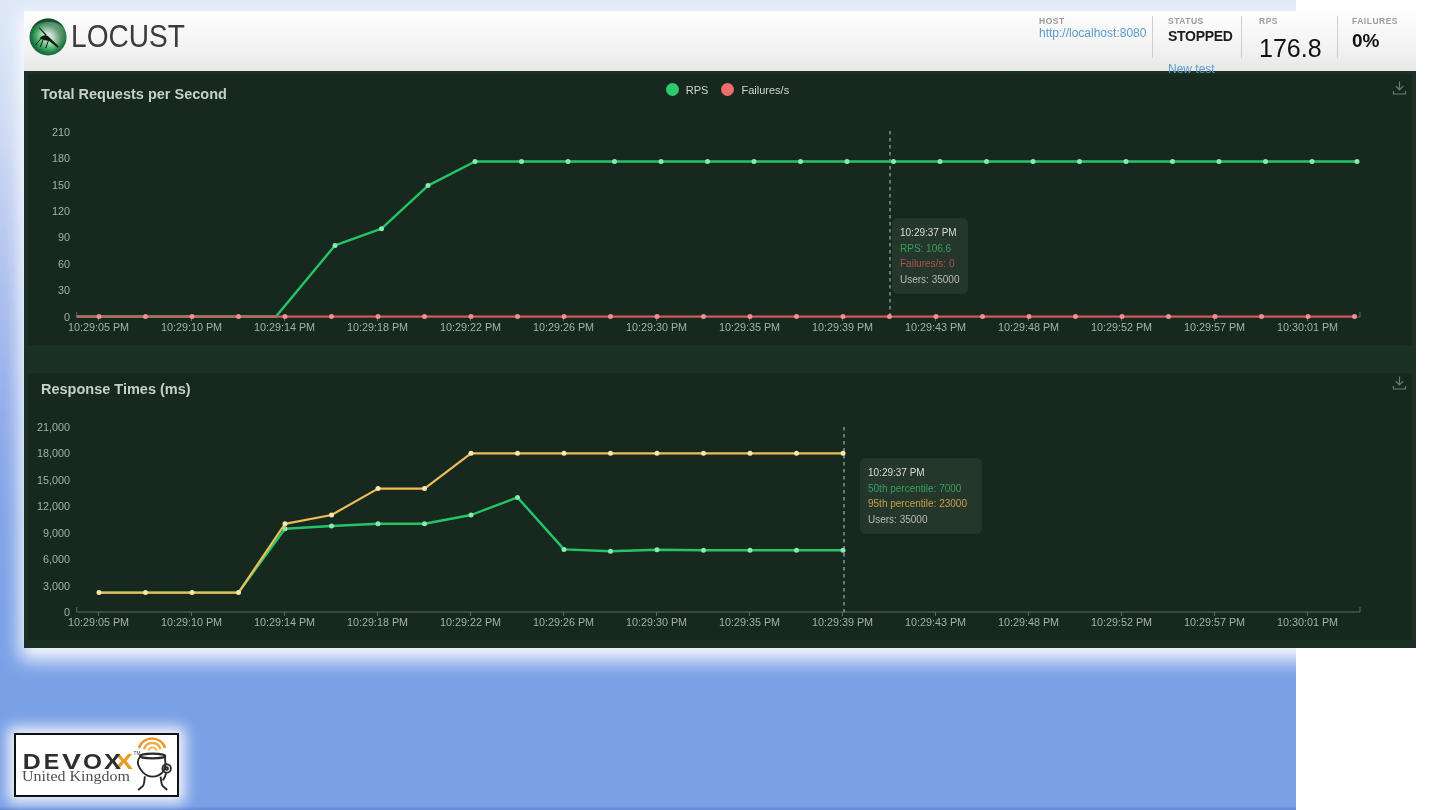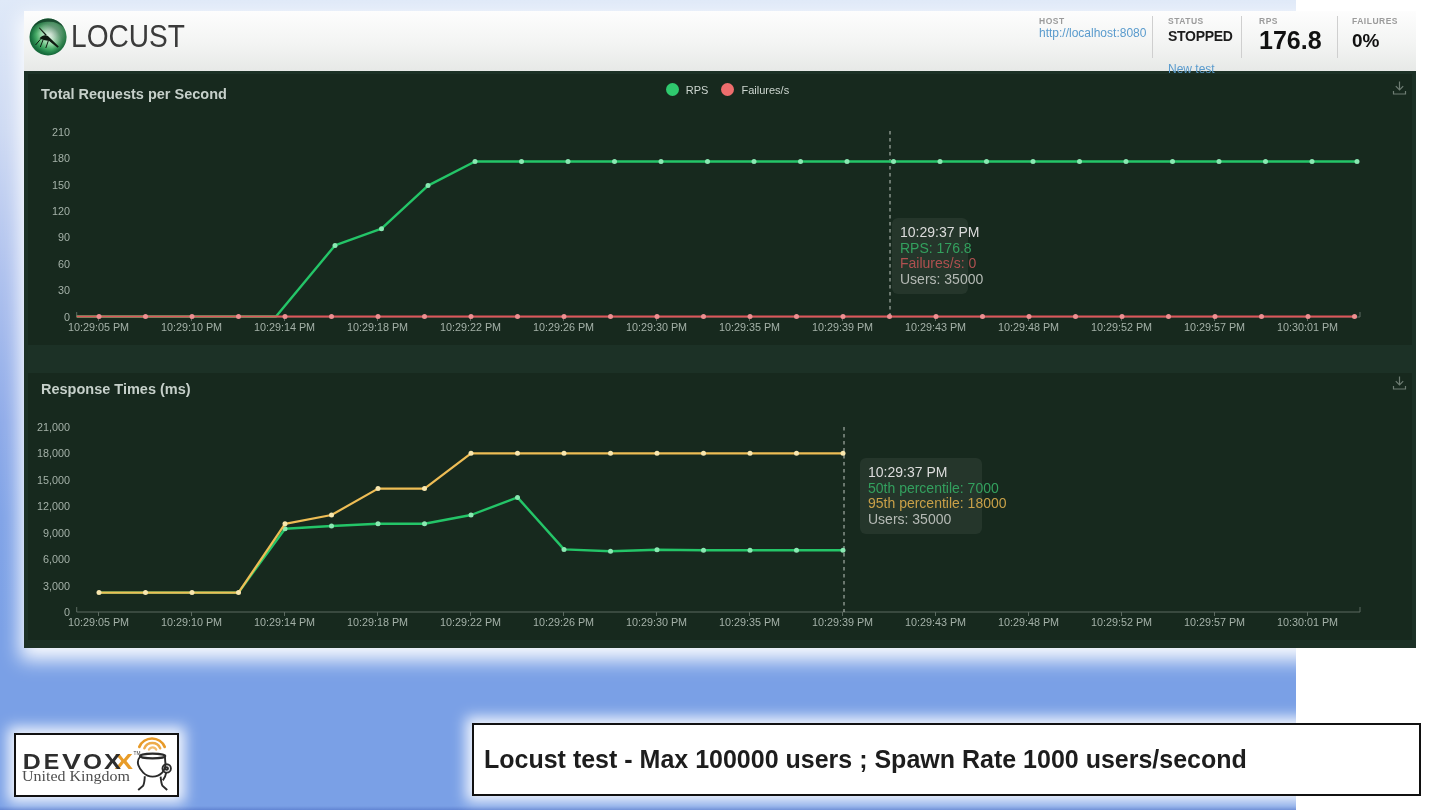--- a/index.html
+++ b/index.html
@@ -9,31 +9,31 @@
   box-shadow:0 8px 18px 4px rgba(255,255,255,0.95); background:#1c3126; }
 .hdr { position:absolute; left:0; top:0; width:100%; height:60px;
   background:linear-gradient(#fdfdfd 0%,#f3f4f3 55%,#e7e9e7 100%); }
 .logo { position:absolute; left:5px; top:7px; }
 .ltxt2 { position:absolute; left:47px; top:4px; }
 .hcol { position:absolute; top:5px; }
 .hlab { font-size:8.5px; font-weight:bold; letter-spacing:0.5px; color:#9b9b9b; }
 .hlink { font-size:12px; color:#5a9bcd; margin-top:0; }
 .hbig { font-size:14px; font-weight:bold; letter-spacing:-0.3px; color:#1c1c1c; margin-top:2px; }
 .sep { position:absolute; top:5px; height:42px; width:1px; background:#cfcfcf; }
-.rps { font-size:25px; font-weight:bold; color:#111; margin-top:0; }
+.rps { font-size:25px; font-weight:normal; color:#111; margin-top:8px; }
 .pct { font-size:19px; font-weight:bold; color:#111; margin-top:4px; }
 .chart { position:absolute; left:4px; width:1384px; background:#17291e; }
 .c1 { top:63px; height:271px; }
 .c2 { top:362px; height:267px; }
 .ctitle { position:absolute; left:13px; font-size:14.5px; font-weight:bold; color:#c6d0ca; }
 .legend { position:absolute; width:100%; display:flex; justify-content:center; gap:13px; font-size:11px; color:#ccd5cf; align-items:center; padding-left:15px; }
 .ldot { display:inline-block; width:13px; height:13px; border-radius:50%; margin-right:7px; vertical-align:-2.5px; }
 .cs { position:absolute; left:0; top:0; }
 .al { font-size:10.8px; fill:#a4b1a8; font-family:"Liberation Sans",sans-serif; }
-.tip { position:absolute; background:rgba(40,56,46,0.85); border-radius:6px; padding:7px 8px; font-size:14px; line-height:15.6px; color:#dcdcdc; white-space:nowrap; }
+.tip { position:absolute; background:rgba(40,56,46,0.85); border-radius:6px; padding:7px 8px; font-size:10px; line-height:15.6px; color:#dcdcdc; white-space:nowrap; }
 .tgrn { color:#33a05e; }
 .tred { color:#b05050; }
 .tyel { color:#c8a048; }
 .tgray { color:#b5bab5; }
 .dl { position:absolute; right:5px; }
 .dvx { position:absolute; left:14px; top:733px; width:165px; height:64px; background:#fff; border:2px solid #111;
   box-shadow:0 0 13px 6px rgba(255,255,255,0.9); }
 .cap { position:absolute; left:472px; top:723px; width:949px; height:73px; background:#fff; border:2px solid #111;
   box-shadow:0 0 13px 6px rgba(255,255,255,0.9); font-size:25px; font-weight:bold; color:#1d1d1d; line-height:69px; padding-left:10px; }
 </style></head>
@@ -190,21 +190,21 @@
           <circle cx="1047.5" cy="242.5" r="2.5" fill="#ee8f91"></circle>
           <circle cx="1094" cy="242.5" r="2.5" fill="#ee8f91"></circle>
           <circle cx="1140.5" cy="242.5" r="2.5" fill="#ee8f91"></circle>
           <circle cx="1187" cy="242.5" r="2.5" fill="#ee8f91"></circle>
           <circle cx="1233.5" cy="242.5" r="2.5" fill="#ee8f91"></circle>
           <circle cx="1280" cy="242.5" r="2.5" fill="#ee8f91"></circle>
           <circle cx="1326.5" cy="242.5" r="2.5" fill="#ee8f91"></circle>
 </svg>
     <div class="tip" style="left:864px; top:144px; width:76px;">
       <div>10:29:37 PM</div>
-      <div class="tgrn">RPS: 176.8</div>
+      <div class="tgrn">RPS: 106.6</div>
       <div class="tred">Failures/s: 0</div>
       <div class="tgray">Users: 35000</div>
     </div>
   </div>
   <div class="chart c2">
     <div class="ctitle" style="top:8px;">Response Times (ms)</div>
     <div class="dl" style="top:2px;"><svg width="15" height="16" viewBox="0 0 15 16">
             <g stroke="#6e7d73" stroke-width="1.2" fill="none">
               <path d="M7.5 1.5v8"></path>
               <path d="M3.8 6.2l3.7 3.8 3.7-3.8"></path>
@@ -281,21 +281,21 @@
           <circle cx="582.5" cy="80.3" r="2.5" fill="#f8e6ae"></circle>
           <circle cx="629" cy="80.3" r="2.5" fill="#f8e6ae"></circle>
           <circle cx="675.5" cy="80.3" r="2.5" fill="#f8e6ae"></circle>
           <circle cx="722" cy="80.3" r="2.5" fill="#f8e6ae"></circle>
           <circle cx="768.5" cy="80.3" r="2.5" fill="#f8e6ae"></circle>
           <circle cx="815" cy="80.3" r="2.5" fill="#f8e6ae"></circle>
 </svg>
     <div class="tip" style="left:832px; top:85px; width:122px;">
       <div>10:29:37 PM</div>
       <div class="tgrn">50th percentile: 7000</div>
-      <div class="tyel">95th percentile: 18000</div>
+      <div class="tyel">95th percentile: 23000</div>
       <div class="tgray">Users: 35000</div>
     </div>
   </div>
 </div>
 <div class="dvx"><svg width="161" height="60" viewBox="0 0 161 60" font-family="'Liberation Sans',sans-serif">
 <g fill="none" stroke-linecap="round">
 <path d="M123.3 11.9 A13.8 13.8 0 0 1 148.7 11.9" stroke="#e79a28" stroke-width="2.7"></path>
 <path d="M128.4 13.3 A8.6 8.6 0 0 1 144.2 13.3" stroke="#edab4b" stroke-width="2.5"></path>
 <path d="M133 14.6 A4 4 0 0 1 140.2 14.6" stroke="#f1bc6e" stroke-width="2.3"></path>
 </g>
@@ -312,13 +312,12 @@
 <g fill="none" stroke="#2a2a2a" stroke-width="1.9">
 <path d="M124.2 21.5 C122.4 23.6 121.4 27 122.3 30 C123.1 32.6 124.8 35.2 127.2 37.6 C129.7 40.1 133 41.6 136.6 41.6 C140.3 41.6 143.7 40.2 146.2 37.6 C148.6 35.1 149.7 31.2 149.3 27.2 L148.9 21.5"></path>
 <ellipse cx="136.6" cy="21" rx="12.6" ry="2.4" stroke-width="2.4"></ellipse>
 <circle cx="150.7" cy="33.4" r="4.2"></circle>
 <circle cx="150.7" cy="33.4" r="1.3"></circle>
 <path d="M150.2 37.7 C149.7 40.8 148.6 43.2 146.8 45.4"></path>
 <path d="M128.8 41.2 C128.6 45.4 128.2 48.6 127.2 50.6 L122.2 55"></path>
 <path d="M144.6 41.6 C145 45.6 145.4 48.8 146.4 50.6 L151.2 55"></path>
 </g>
 </svg></div>
-<div class="cap">Locust test - Max 100000 users ; Spawn Rate 1000 users/second</div>
 </div>
 </body></html>

